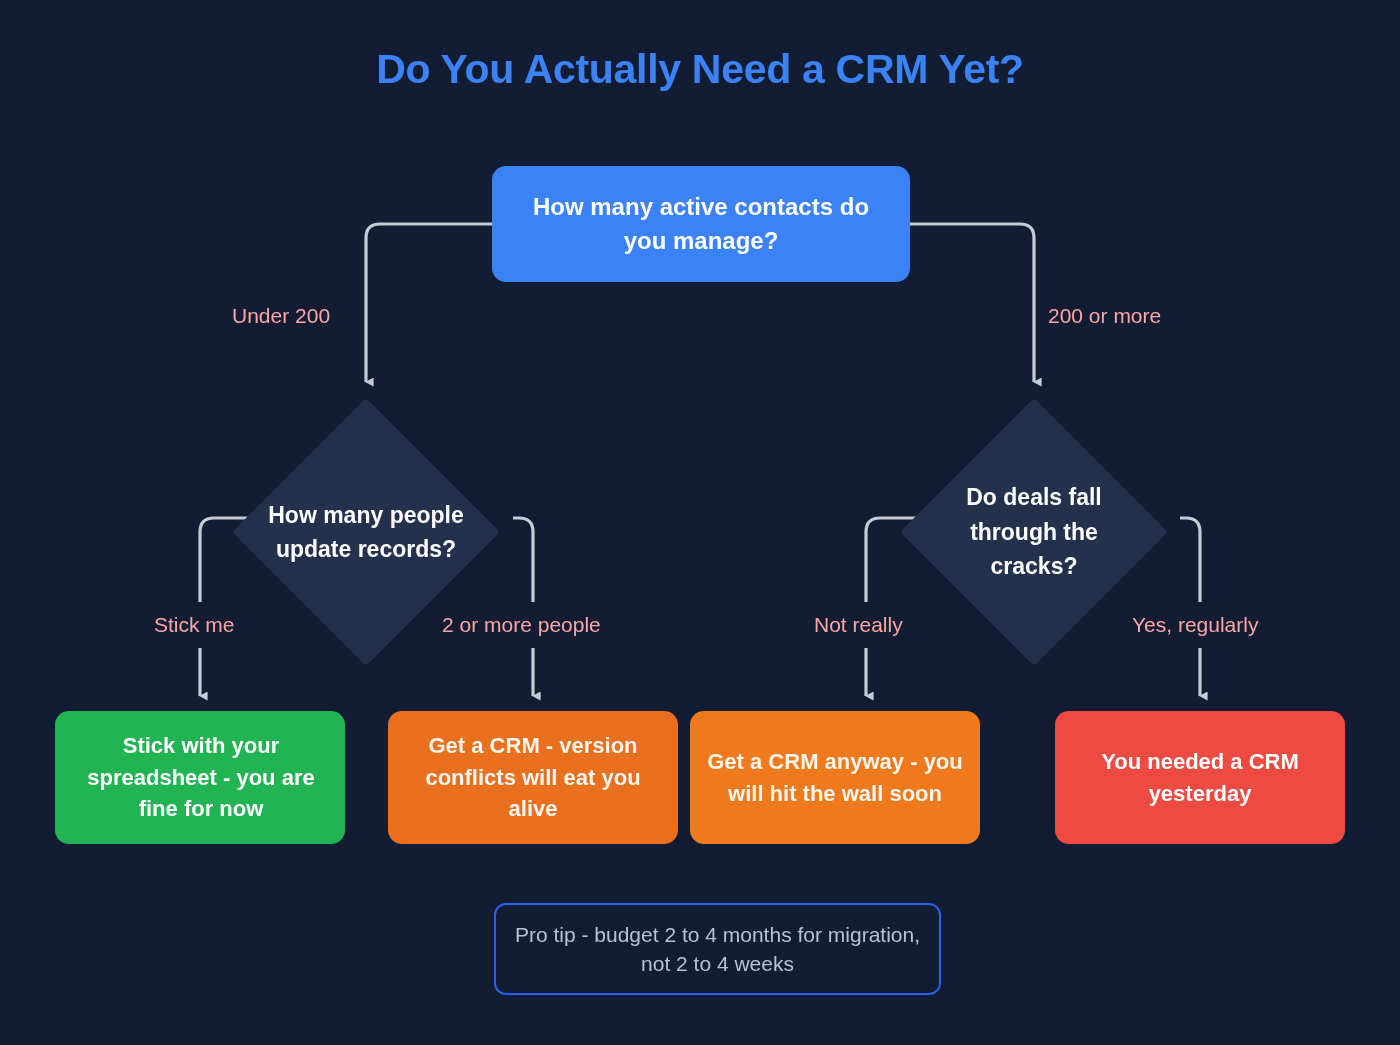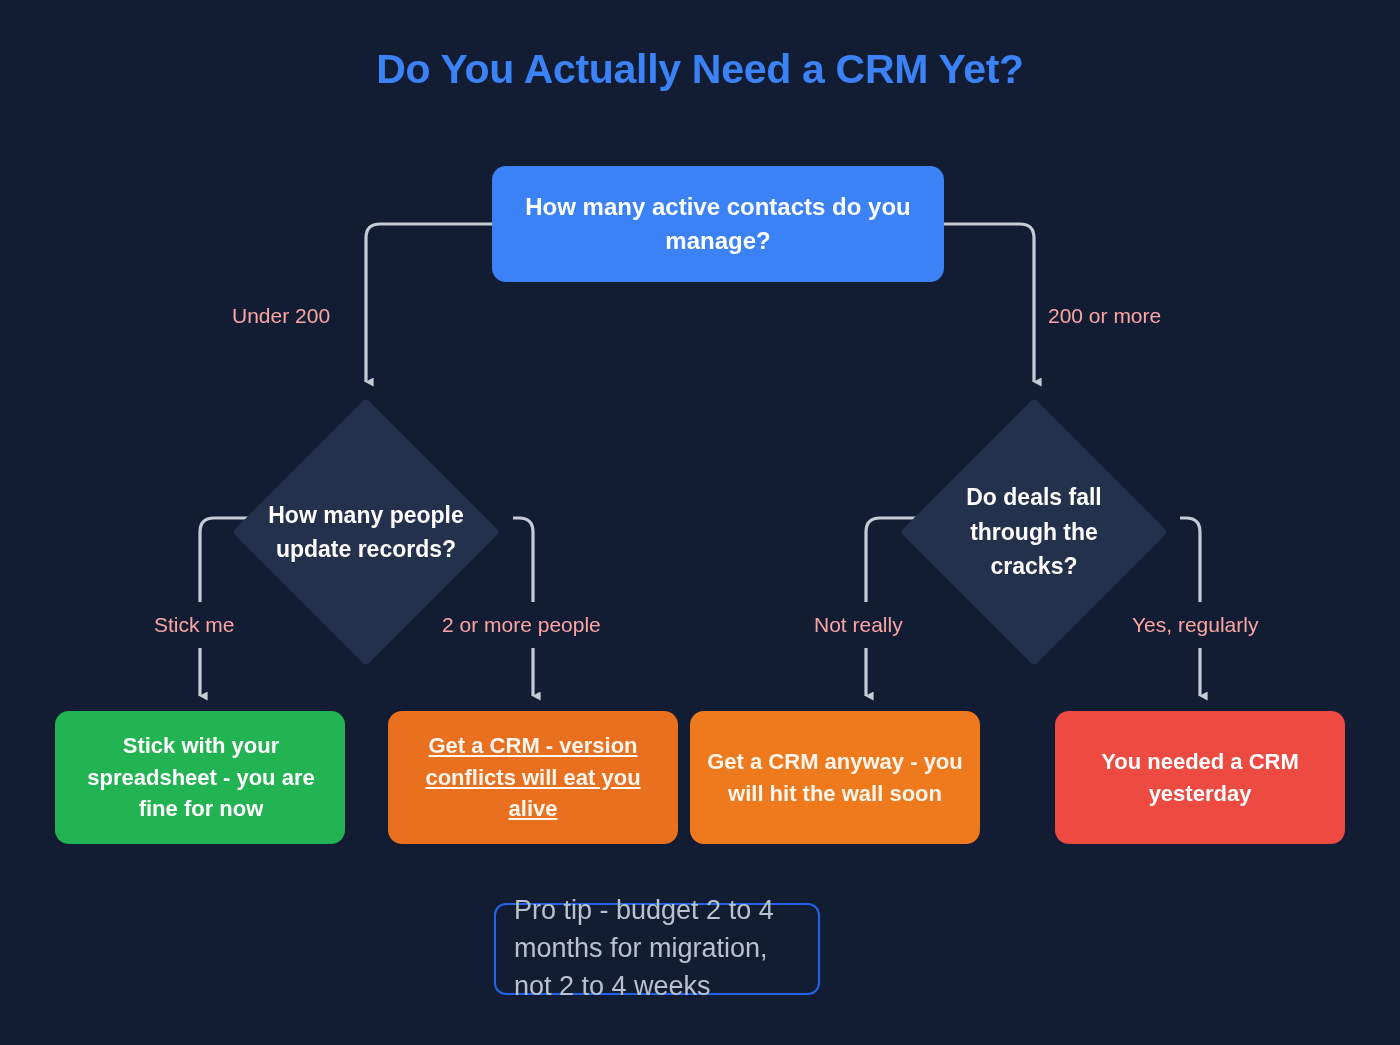--- a/index.html
+++ b/index.html
@@ -42,21 +42,21 @@
     position: absolute;
     display: flex;
     align-items: center;
     justify-content: center;
     text-align: center;
     box-sizing: border-box;
   }
   .rootnode {
     left: 492px;
     top: 166px;
-    width: 452px;
+    width: 418px;
     height: 116px;
     background: #3b82f6;
     border-radius: 14px;
     color: #ffffff;
     font-size: 24px;
     font-weight: bold;
     line-height: 1.42;
     padding: 0 22px;
   }
   .diamond-wrap {
@@ -101,47 +101,48 @@
     width: 290px;
     height: 133px;
     border-radius: 14px;
     color: #fdf6ee;
     font-size: 22px;
     font-weight: bold;
     line-height: 1.45;
     padding: 0 14px;
   }
   #outcome-0 { left: 55px;   background: #22b352; color: #ffffff; padding-left: 16px; }
-  #outcome-1 { left: 388px;  background: #e8701f; text-decoration: underline; }
+  #outcome-1 { left: 388px;  background: #e8701f; }
   #outcome-2 { left: 690px;  background: #ef7a1e; }
   #outcome-3 { left: 1055px; background: #ed4b42; color: #ffffff; }
 
   .edge-label {
     position: absolute;
     color: #fca5a5;
     font-size: 21px;
     white-space: nowrap;
     background: #121d33;
     padding: 2px 8px;
   }
 
   .protip {
     position: absolute;
     left: 494px;
     top: 903px;
-    width: 326px;
+    width: 447px;
     height: 92px;
     border: 2px solid #2563eb;
     border-radius: 12px;
     background: rgba(18, 29, 51, 0.6);
     display: flex;
     align-items: center;
     justify-content: center;
+    text-align: center;
     color: #b8c2d1;
-    font-size: 27px;
+    font-size: 21px;
     line-height: 1.4;
     padding: 0 18px;
     box-sizing: border-box;
   }
 </style>
 </head>
 <body>
 
 <div id="canvas">
 

